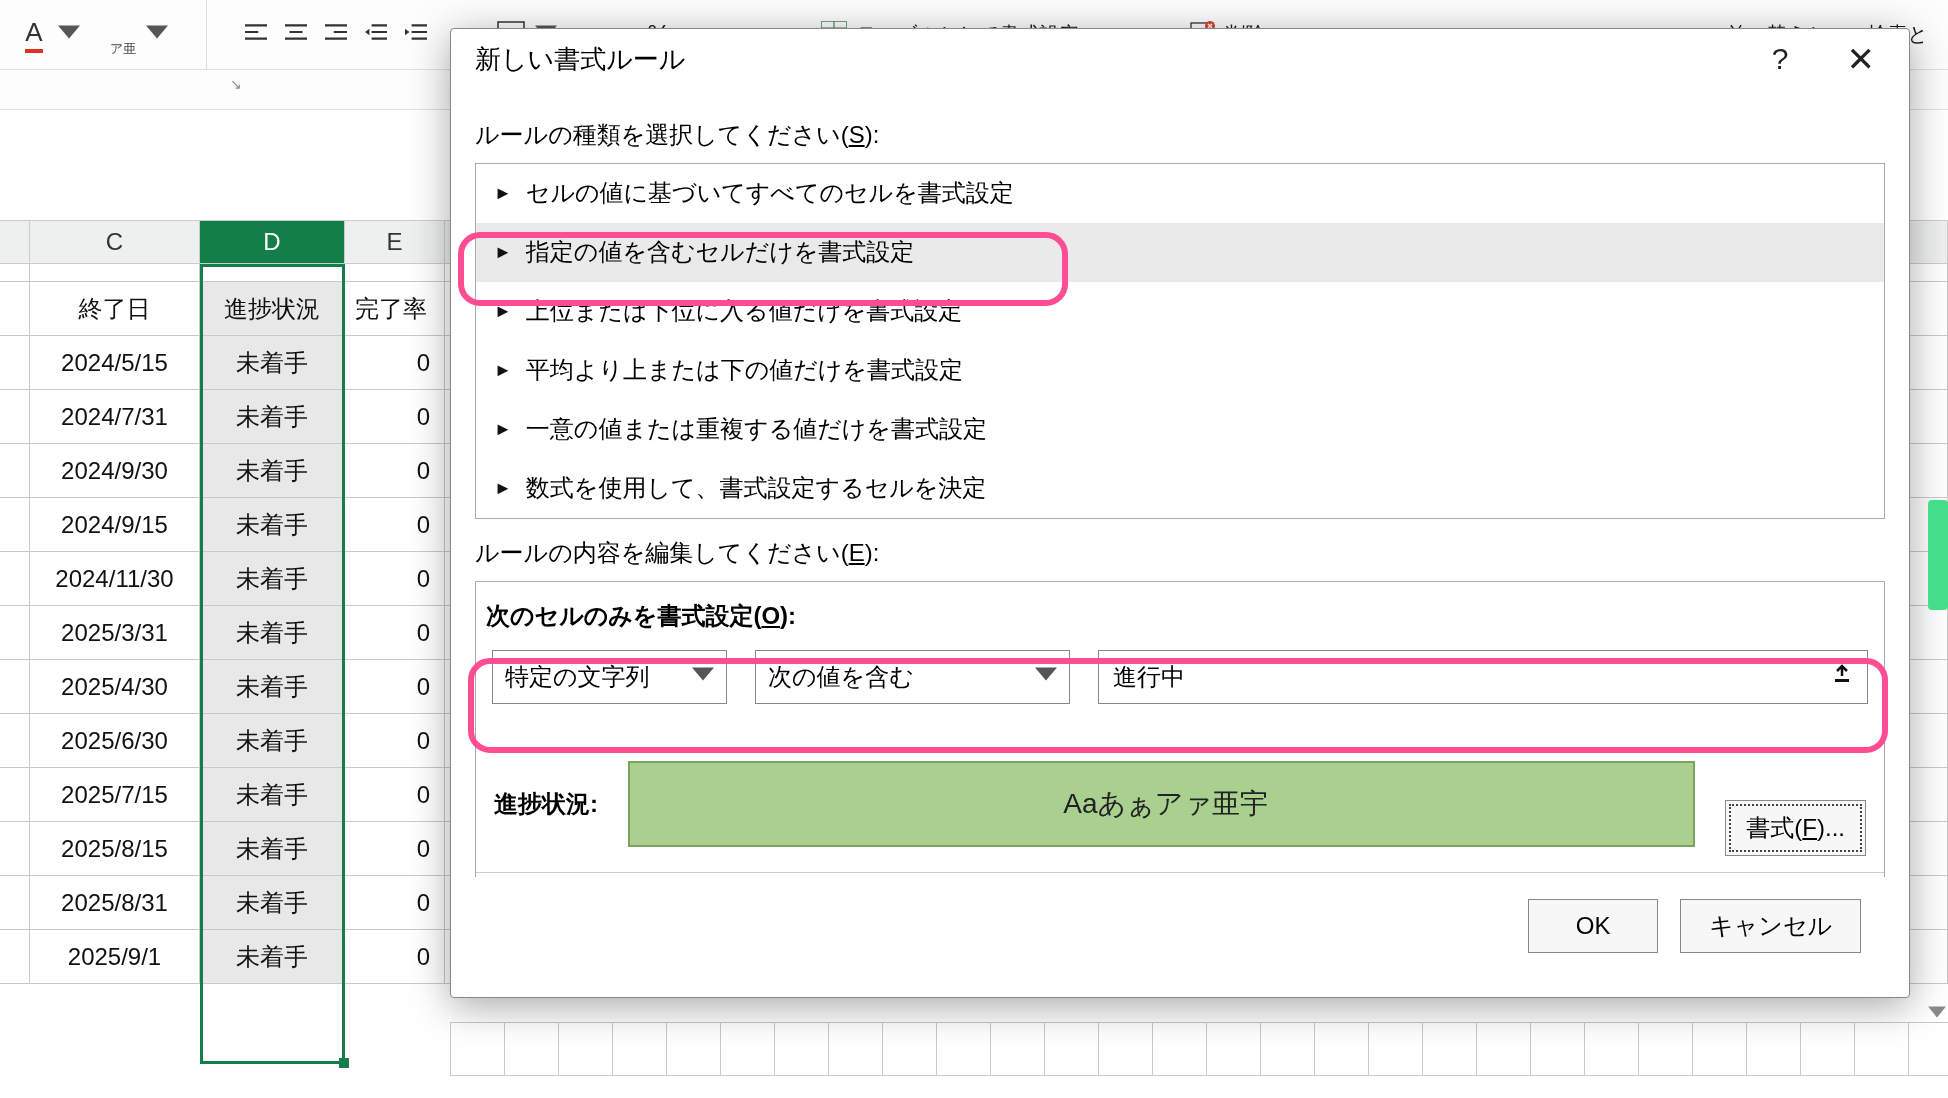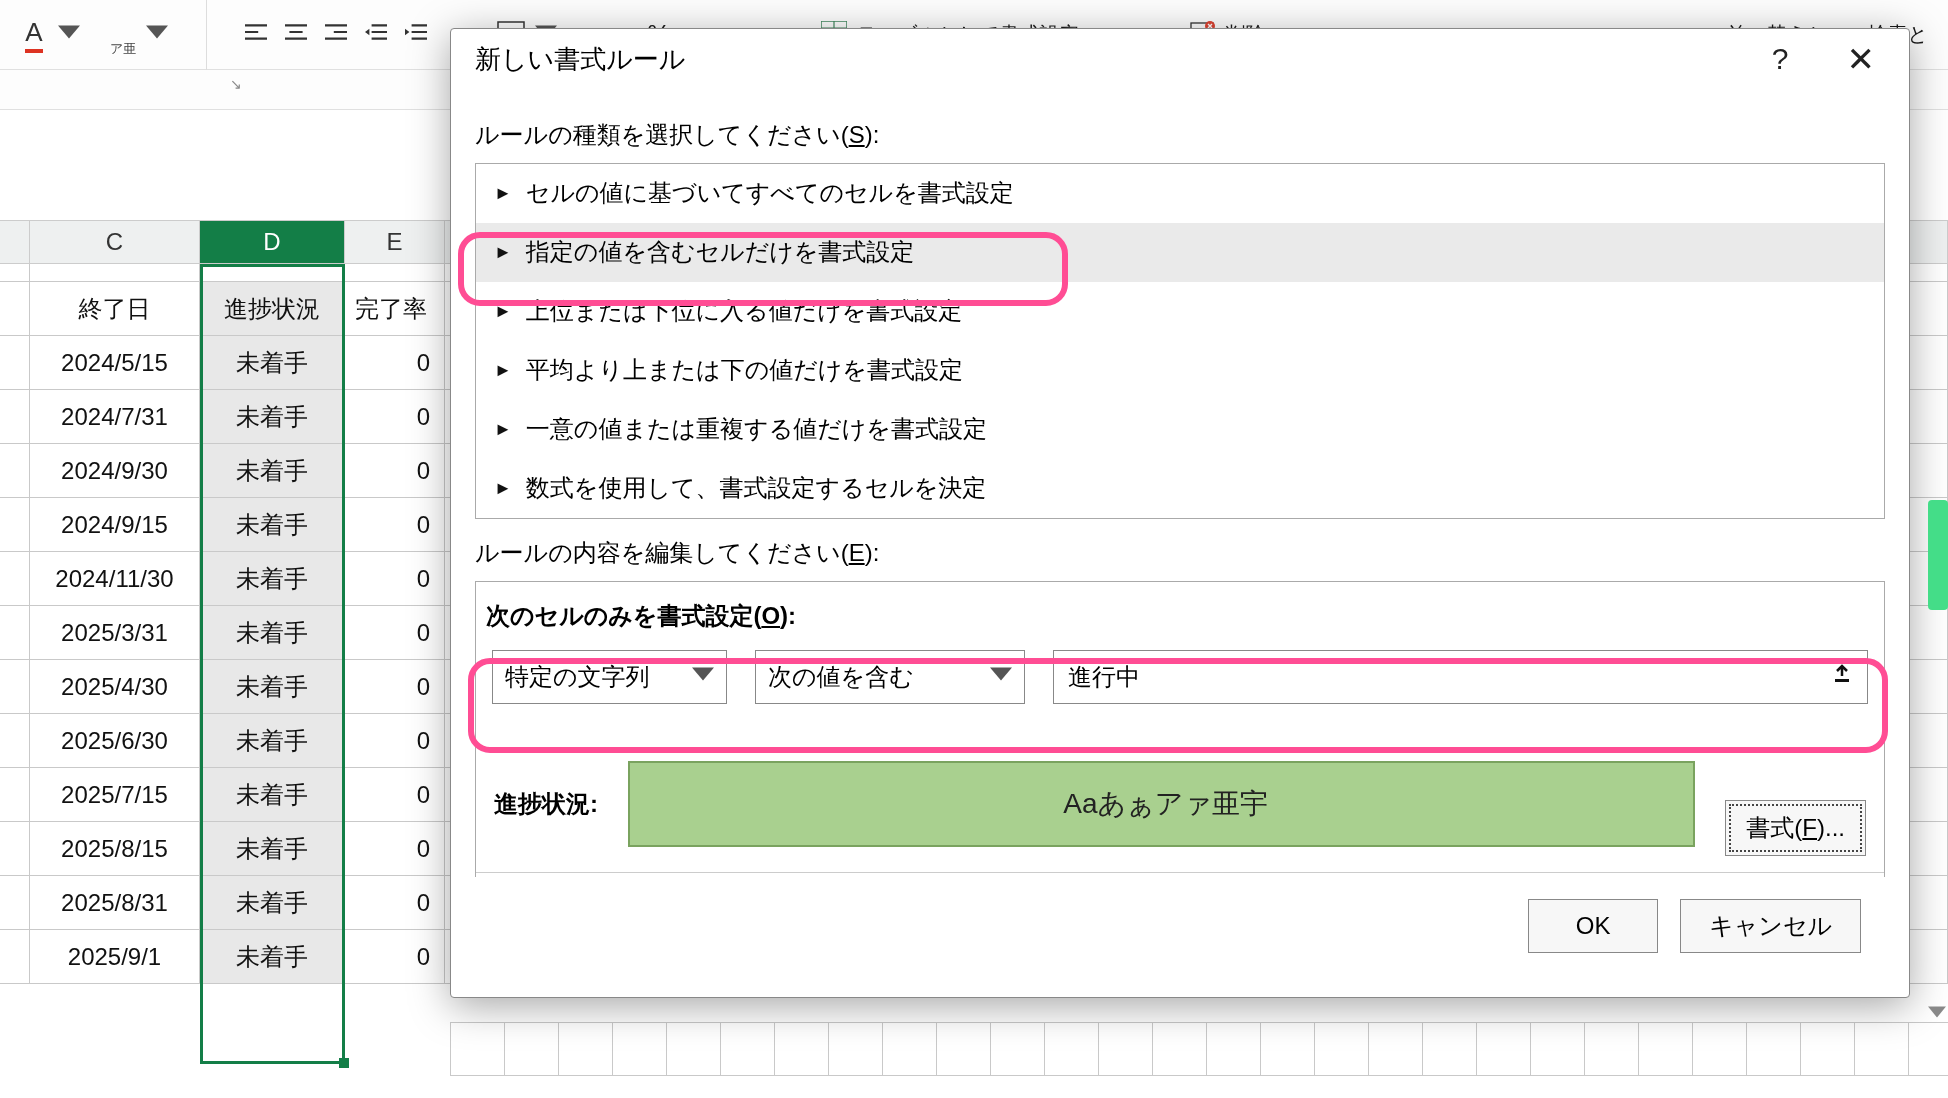--- a/index.html
+++ b/index.html
@@ -59,21 +59,21 @@
 
     .highlight-pink { border: 6px solid #ff4d94; border-radius: 22px; }
     .hl-ruletype { position: absolute; left: 458px; top: 232px; width: 610px; height: 74px; pointer-events: none; }
 
     .params-row { display: flex; gap: 28px; padding: 18px 16px; align-items: center; }
     .hl-params { position: absolute; left: 468px; top: 658px; width: 1420px; height: 95px; pointer-events: none; }
 
     .combo { display: flex; align-items: center; border: 1px solid #888; height: 54px; padding: 0 12px; font-size: 24px; background: #fff; cursor: pointer; }
     .combo .chev { margin-left: auto; padding-left: 14px; }
     .combo1 { width: 235px; }
-    .combo2 { width: 270px; align-items: center; }
+    .combo2 { width: 315px; align-items: center; }
     .txt-input { flex: 1; height: 54px; border: 1px solid #888; padding: 0 14px; font-size: 24px; display: flex; align-items: center; justify-content: space-between; }
     .rangepick { font-size: 22px; }
 
     .sub-label { font-size: 24px; font-weight: bold; padding: 18px 10px 0 10px; }
 
     .preview-row { display: flex; align-items: center; gap: 30px; padding: 30px 18px 16px 18px; border-bottom: 1px solid #ccc; }
     .preview-label { font-size: 24px; font-weight: bold; }
     .preview-box { flex: 1; height: 86px; background: #a9d08f; border: 2px solid #7aa35f; display: flex; align-items: center; justify-content: center; font-size: 28px; color: #222; padding-left: 8px; }
     .format-btn { height: 56px; padding: 0 20px; font-size: 24px; border: 1px solid #888; background: #f7f7f7; cursor: pointer; outline: 2px dotted #444; outline-offset: -6px; margin-top: 48px; }
 

